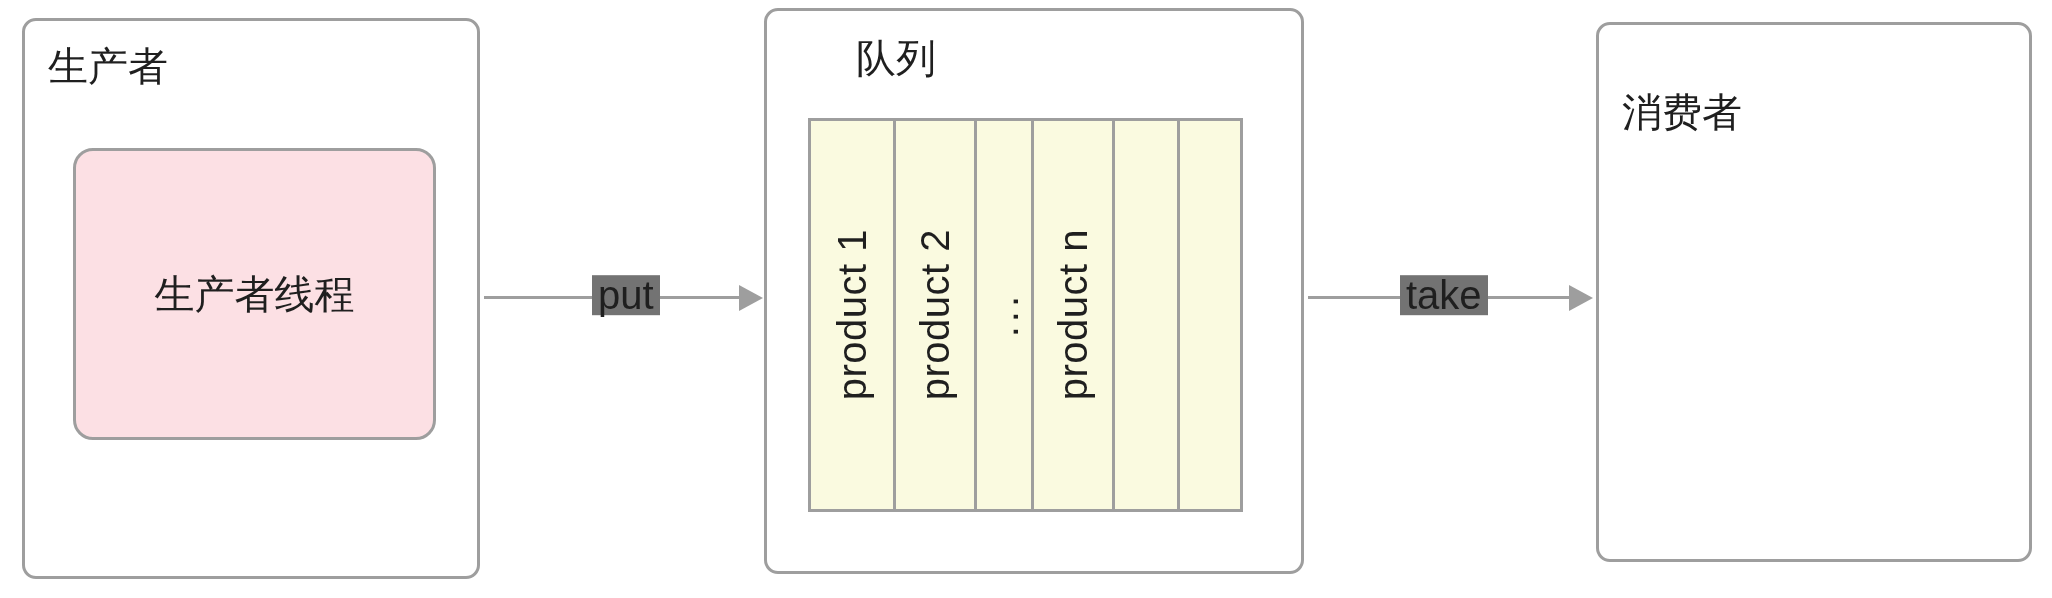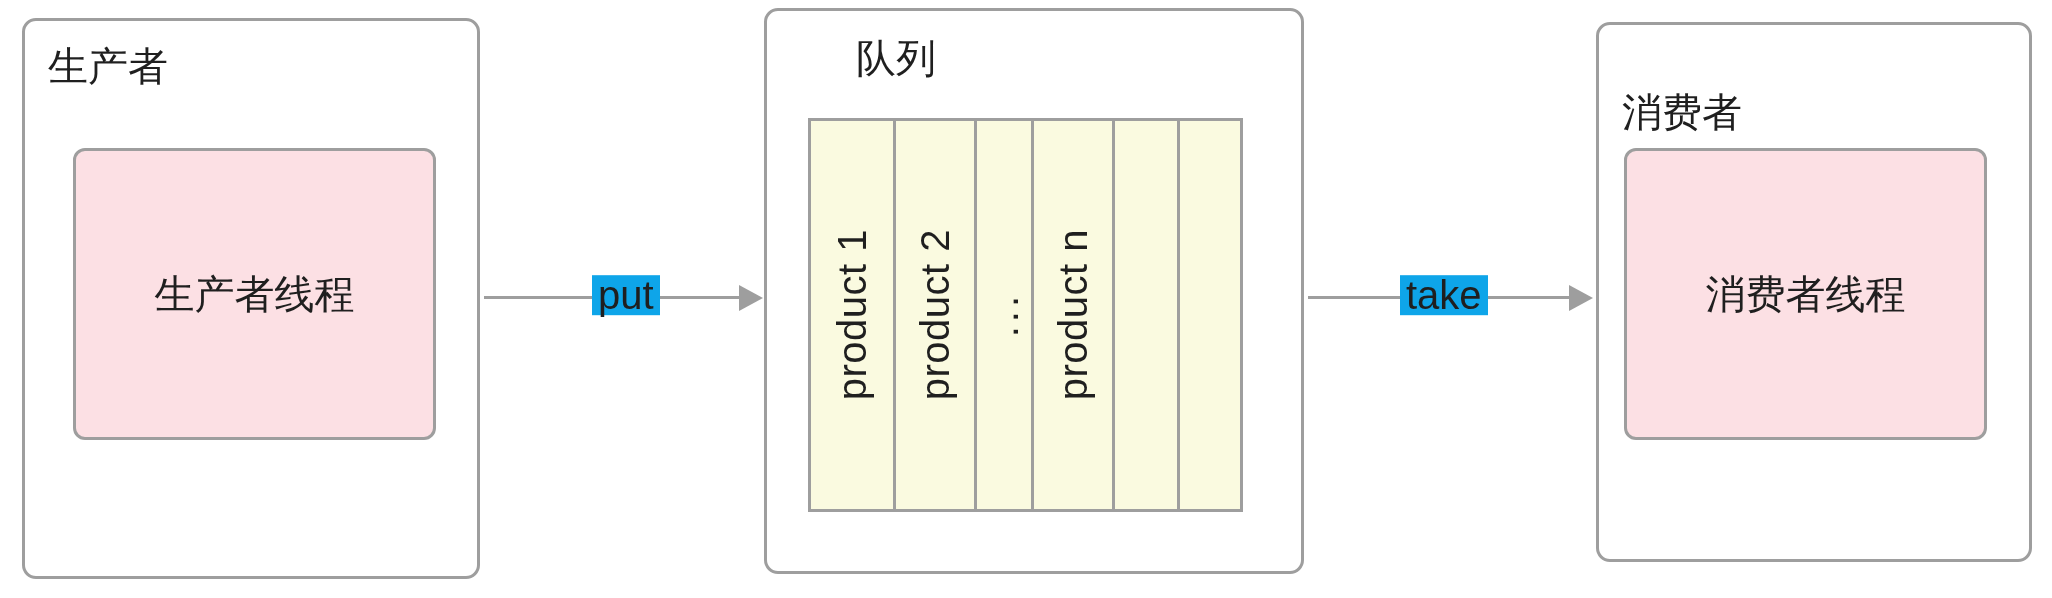--- a/index.html
+++ b/index.html
@@ -36,21 +36,21 @@
     white-space: nowrap;
     line-height: 1;
   }
 
   
   .thread-box {
     position: absolute;
     box-sizing: border-box;
     background: #fce0e4;
     border: 3px solid #9e9e9e;
-    border-radius: 12px;
+    border-radius: 20px;
     display: flex;
     align-items: center;
     justify-content: center;
   }
   .thread-label {
     font-size: 40px;
     color: #1f1f1f;
     white-space: nowrap;
     line-height: 1;
   }
@@ -112,21 +112,21 @@
     height: 0;
     border-top: 13px solid transparent;
     border-bottom: 13px solid transparent;
     border-left: 24px solid #9e9e9e;
     top: -11px;
   }
   .arrow-label {
     position: absolute;
     font-size: 40px;
     color: #1f1f1f;
-    background: #0ea5e9;
+    background: #737373;
     padding: 0 6px;
     white-space: nowrap;
     line-height: 1;
     transform: translateY(-52%);
   }
 </style>
 </head>
 <body>
 
 <div id="canvas">
@@ -168,17 +168,14 @@
 
   <div class="arrow-group" id="arrow-take" style="left:1308px; top:296px; width:285px;">
     <div class="arrow-line" style="left:0px; width:261px;"></div>
     <div class="arrow-head" style="left:261px;"></div>
     <div class="arrow-label" style="left:92px; top:0px;">take</div>
   </div>
 
   <div class="outer-box" id="consumer-box" style="left:1596px; top:22px; width:436px; height:540px;">
   </div>
   <div class="outer-title" style="left:1622px; top:56px;margin-top:36px;">消费者</div>
-  <div class="thread-box" style="left:1624px; top:148px; width:363px; height:292px;">
-    <span class="thread-label">消费者线程</span>
-  </div>
 
 </div>
 
 </body></html>

